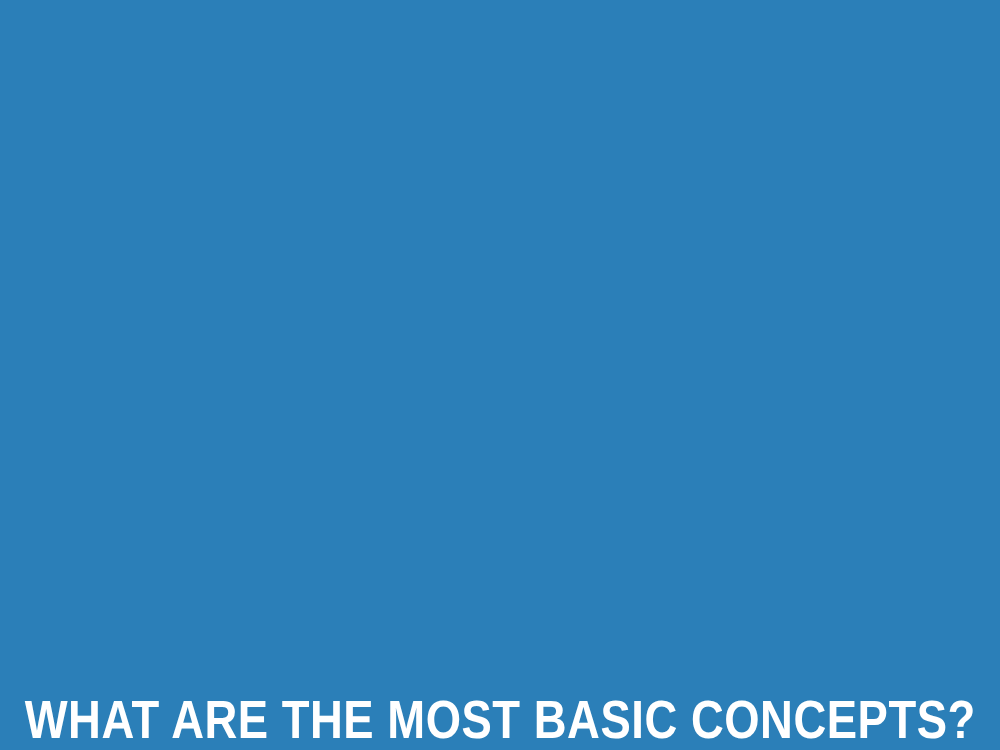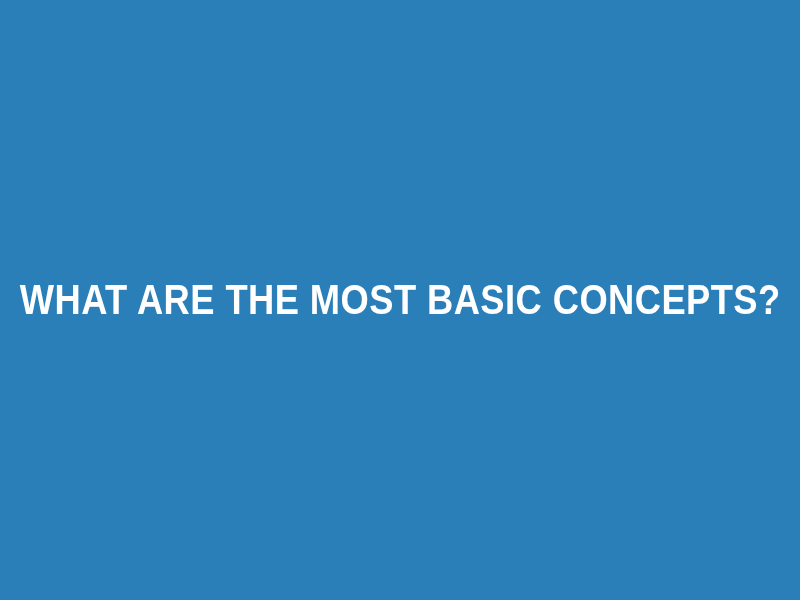--- a/index.html
+++ b/index.html
@@ -12,21 +12,21 @@
     height: 600px;
     overflow: hidden;
     font-family: "Liberation Sans", sans-serif;
   }
   #banner-card {
     position: relative;
     width: 800px;
     height: 600px;
     background-color: #2b7fb8;
     display: flex;
-    align-items: center;
+    align-items: flex-end;
     justify-content: center;
     box-sizing: border-box;
   }
   #banner-title {
     color: #ffffff;
     font-family: "Liberation Sans", "DejaVu Sans", sans-serif;
     font-weight: bold;
     font-size: 43px;
     line-height: 1.1;
     letter-spacing: 0.5px;

